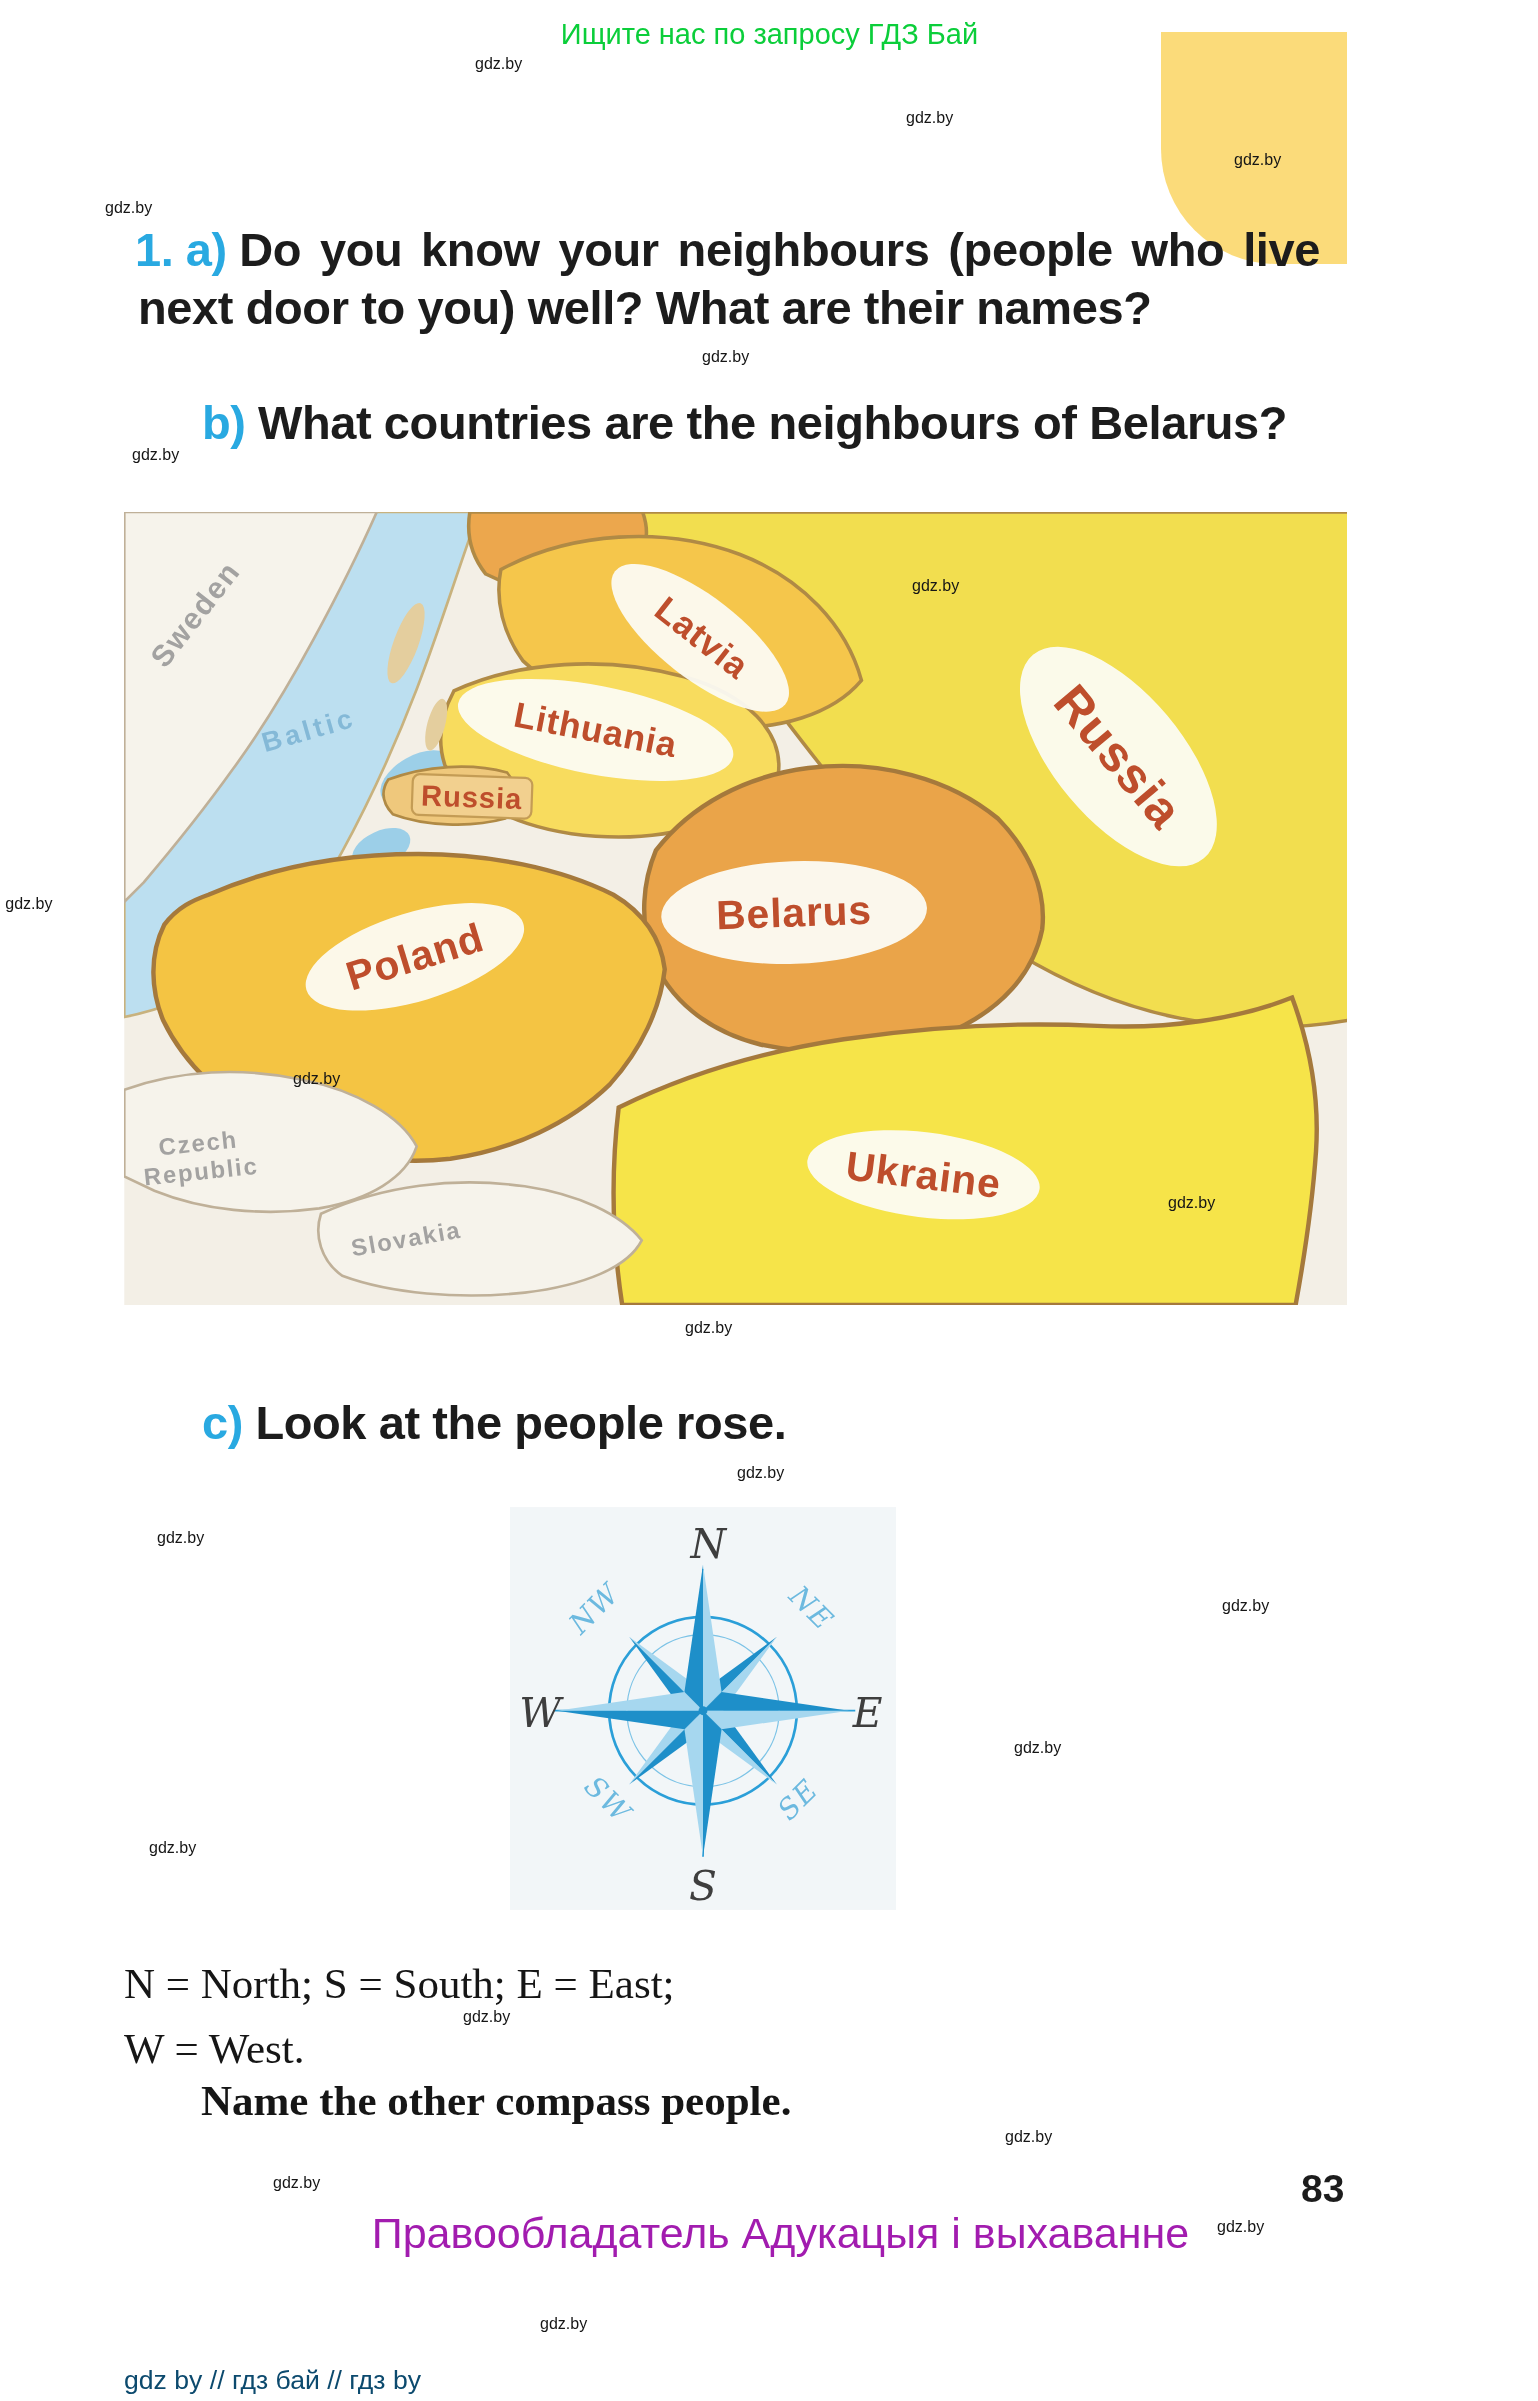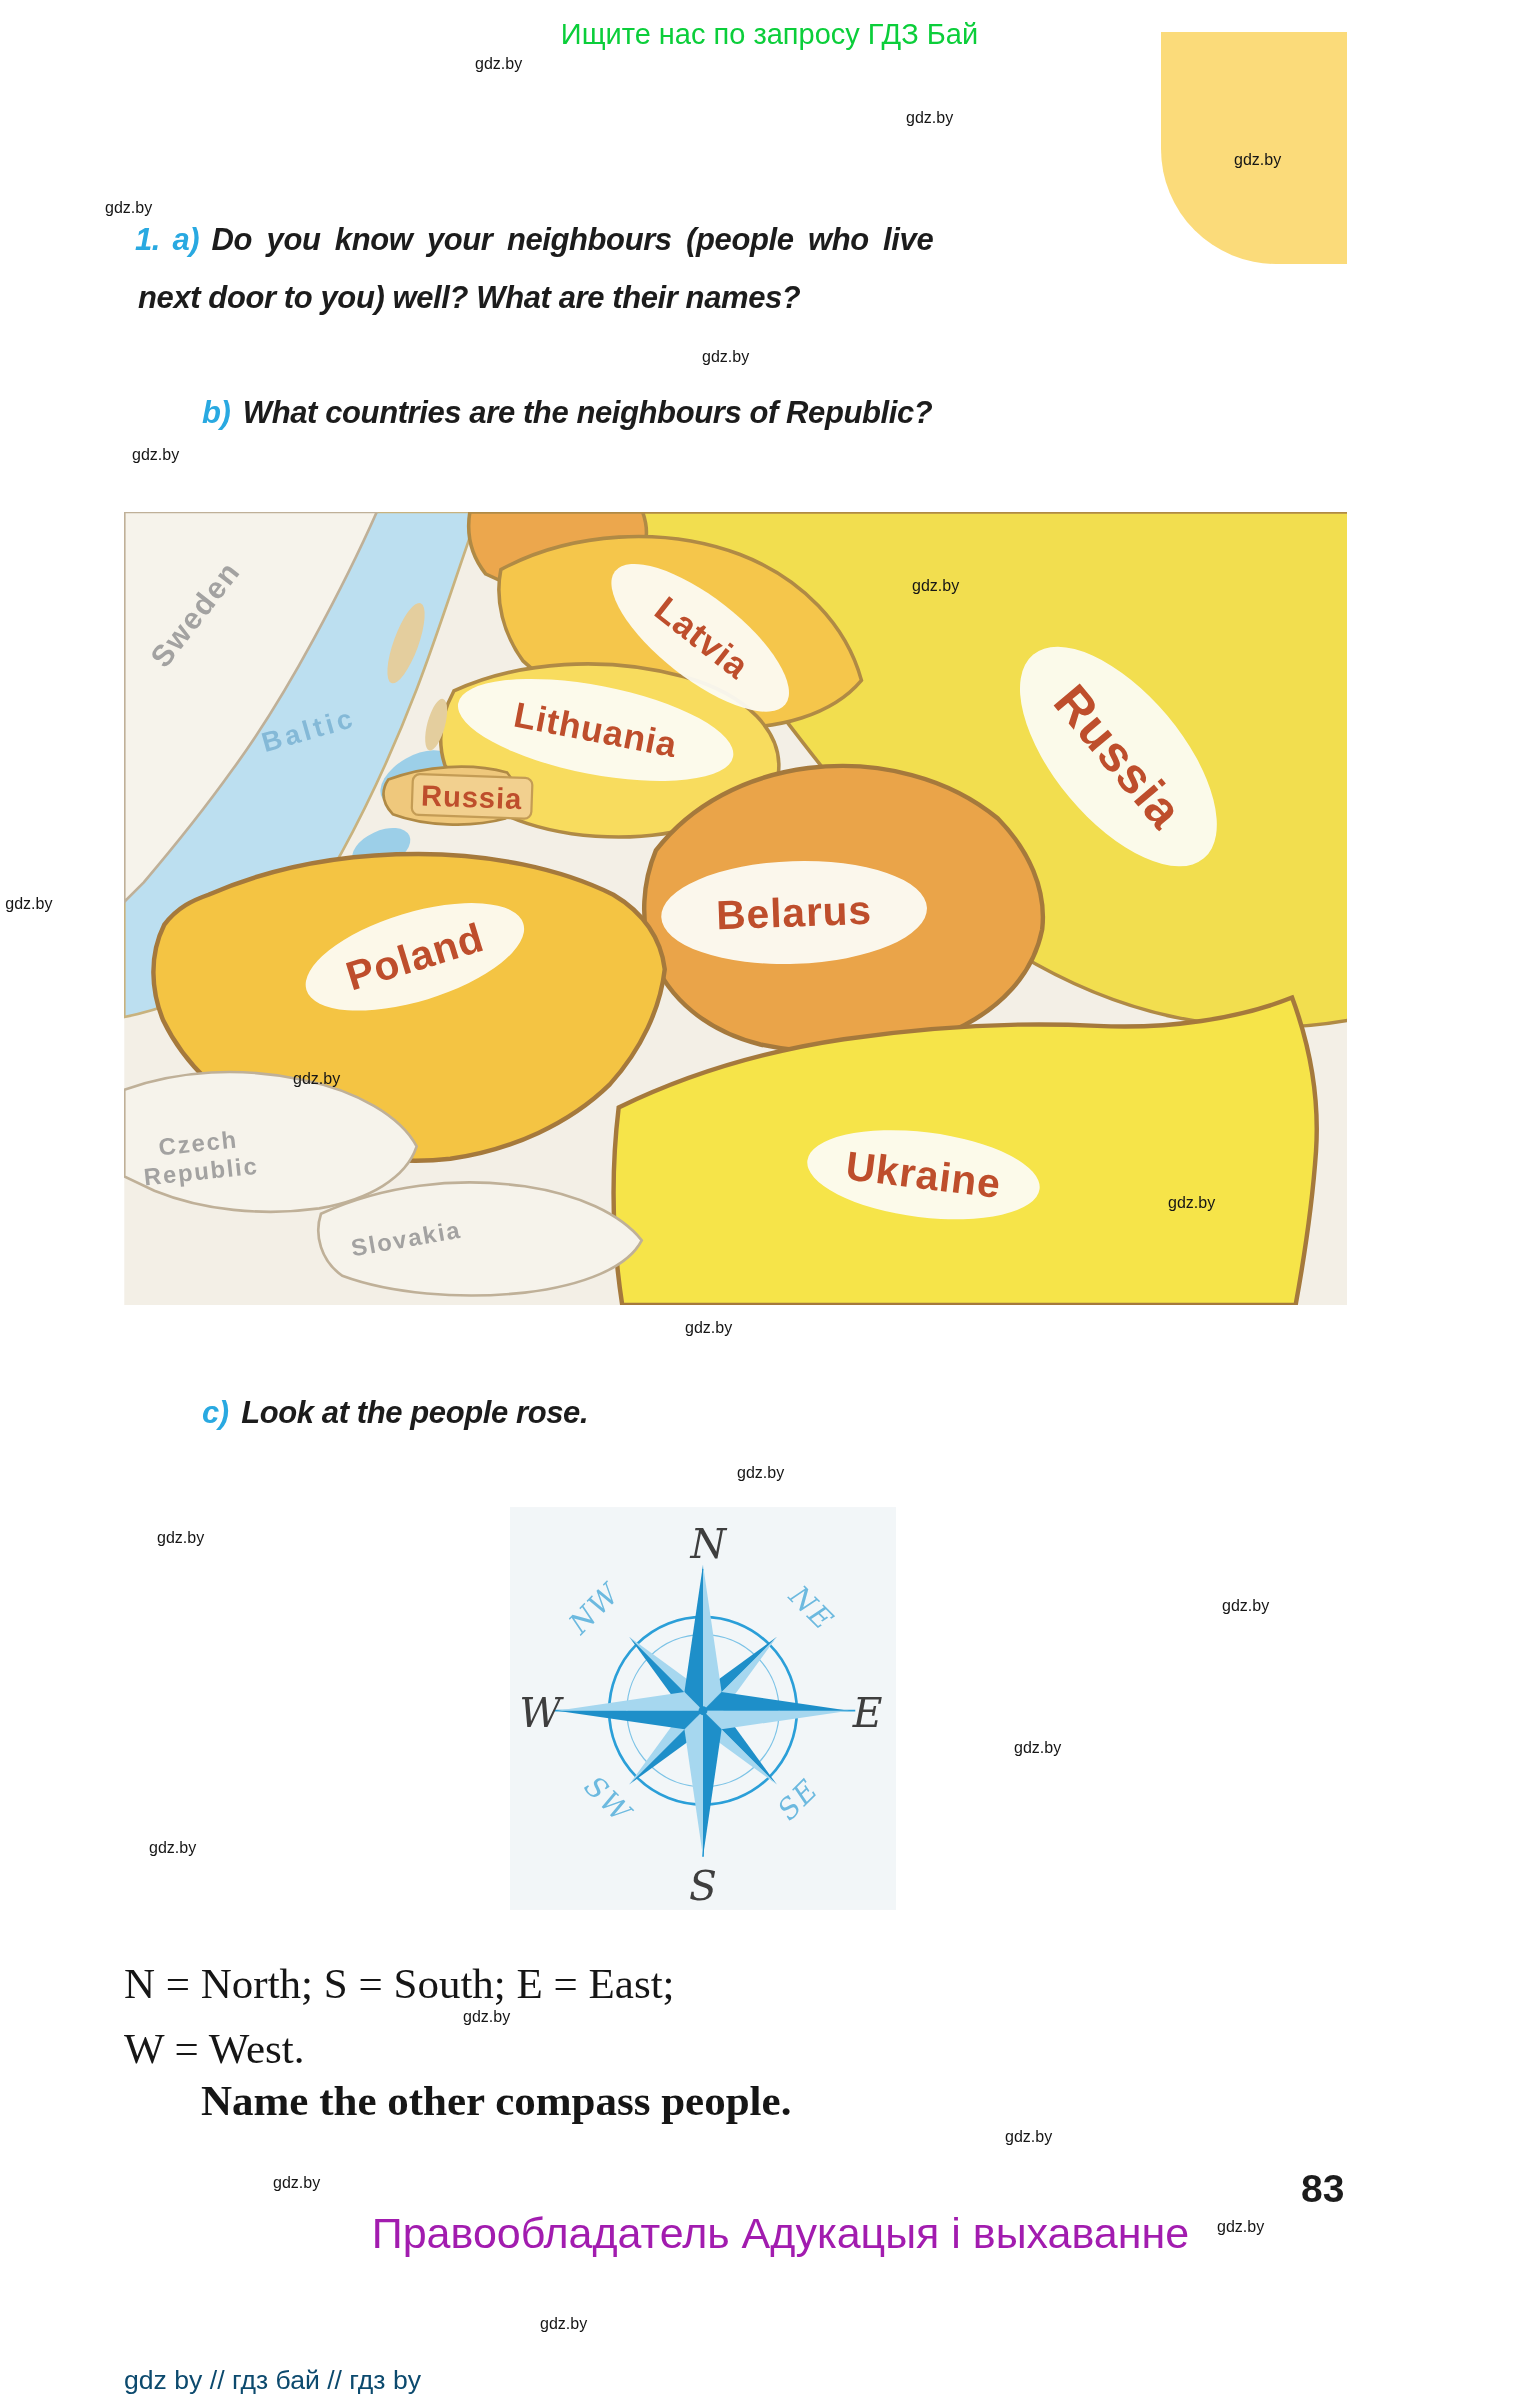--- a/index.html
+++ b/index.html
@@ -3,22 +3,22 @@
 <meta charset="utf-8">
 <style>
   html,body{margin:0;padding:0;background:#ffffff;}
   .page{position:relative;width:1347px;height:2401px;background:#ffffff;overflow:hidden;
         font-family:"Liberation Sans",sans-serif;}
   .corner{position:absolute;right:0;top:32px;width:186px;height:232px;background:#FBDB7A;
           border-bottom-left-radius:115px;}
   .green-note{position:absolute;left:0;top:17.7px;width:1539px;text-align:center;
               font-size:29px;color:#0BCE3A;}
   .wm{position:absolute;font-size:16px;color:#161616;white-space:nowrap;}
-  .task{position:absolute;font-weight:700;font-size:31px;color:#1c1c1c;white-space:nowrap;
-        letter-spacing:-0.4px;font-style:italic;}
+  .task{position:absolute;font-weight:700;font-size:47px;color:#1c1c1c;white-space:nowrap;
+        letter-spacing:-0.4px;}
   .task .mark{color:#29A9E1;margin-right:12.4px;}
   .sp1{word-spacing:6.2px;}
   .cap{position:absolute;font-family:"Liberation Serif",serif;font-size:43px;color:#161616;
        white-space:nowrap;}
   .cap-center{left:124px;width:1241px;text-align:left;}
   .pagenum{position:absolute;left:1301px;top:2167px;font-size:39px;font-weight:700;color:#1c1c1c;}
   .pink{position:absolute;left:160px;top:2209px;width:1241px;text-align:center;
         font-size:43px;color:#a21caf;}
   .links{position:absolute;left:124px;top:2365px;width:1291px;text-align:left;
          font-size:26.6px;color:#0c4a6e;}
@@ -43,21 +43,21 @@
   <div class="green-note">Ищите нас по запросу ГДЗ Бай</div>
 
   <div class="task sp1" style="left:135px;top:222px;">
     <span class="mark">1.</span><span class="mark">a)</span><span>Do you know your neighbours (people who live</span>
   </div>
   <div class="task" style="left:138px;top:280px;">
     <span>next door to you) well? What are their names?</span>
   </div>
 
   <div class="task" style="left:202px;top:395px;">
-    <span class="mark">b)</span><span>What countries are the neighbours of Republic?</span>
+    <span class="mark">b)</span><span>What countries are the neighbours of Belarus?</span>
   </div>
 
   <svg viewBox="0 0 1400 895" style="position:absolute;left:124px;top:512px;width:1241px;height:793px;">
     <defs>
       <g id="ptN">
         <polygon points="218,65 218,230 197,209" fill="#1E8FC9"></polygon>
         <polygon points="218,65 218,230 239,209" fill="#A6D7EF"></polygon>
       </g>
     </defs>
 

